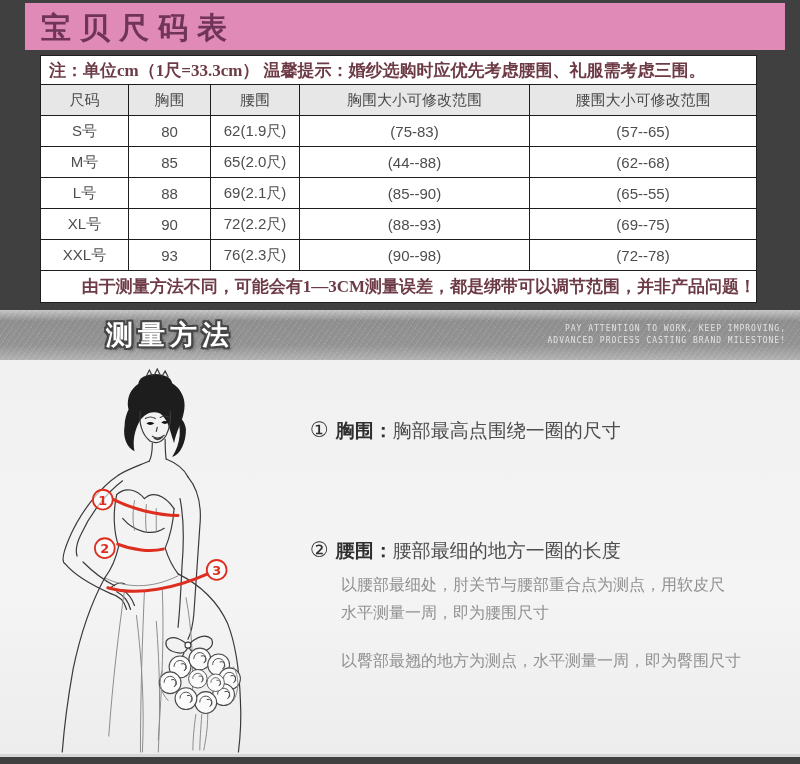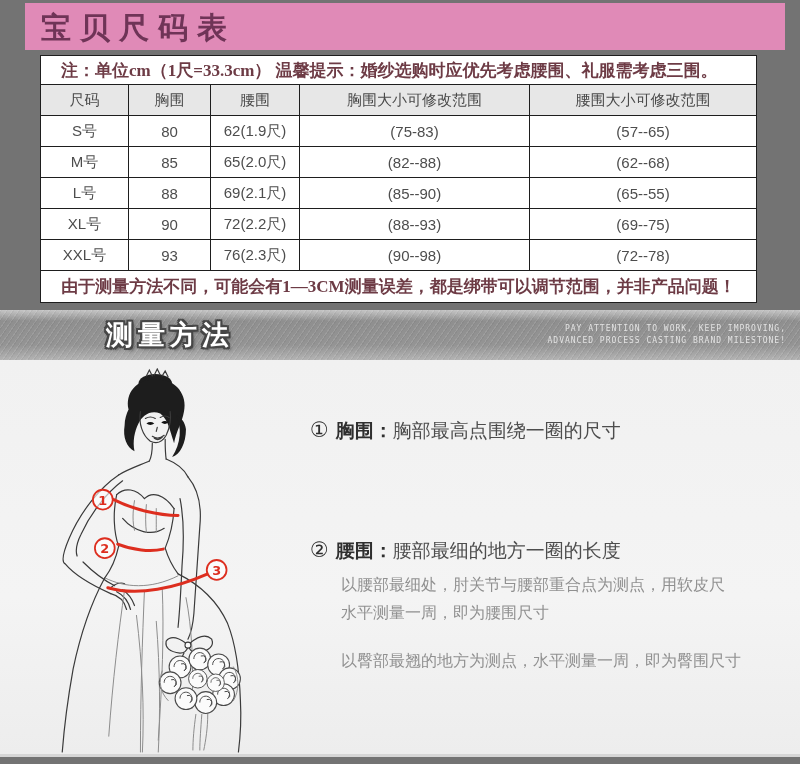--- a/index.html
+++ b/index.html
@@ -1,33 +1,33 @@
 <!DOCTYPE html>
 <html><head>
 <meta charset="utf-8">
 <style>
   html,body{margin:0;padding:0;background:#ffffff;}
-  .page{position:relative;width:800px;height:764px;background:#737373;overflow:hidden;
+  .page{position:relative;width:800px;height:764px;background:#404040;overflow:hidden;
         font-family:"Liberation Sans","DejaVu Sans",sans-serif;}
 
   
   .banner{position:absolute;left:25px;top:3px;width:760px;height:47px;background:#e08ab7;}
   .banner-title{position:absolute;left:16px;top:0;line-height:49px;
         font-family:"DejaVu Serif","Liberation Serif",serif;
         font-size:30px;color:#6f3457;letter-spacing:9px;font-weight:600;}
 
   
   .size-table{position:absolute;left:40px;top:55px;border-collapse:collapse;table-layout:fixed;
         width:716px;background:#ffffff;}
   .size-table td{border:1px solid #1e1e1e;text-align:center;vertical-align:middle;
         font-size:15px;color:#4d4d4d;padding:0;height:30px;}
   .size-table td.note-row{font-family:"Liberation Serif","DejaVu Serif",serif;
         color:#6d3b45;font-weight:bold;font-size:17px;height:28px;}
-  .size-table td.note-top{text-align:left;padding-left:20px;margin-top:28px;}
-  .size-table td.note-bottom{text-align:center;font-size:17px;height:31px;}
+  .size-table td.note-top{text-align:left;padding-left:8px;margin-top:28px;}
+  .size-table td.note-bottom{text-align:right;font-size:17px;height:31px;}
   .size-table td.hdr{background:#e7e7e7;color:#4a4a4a;font-family:Liberation Serif, serif;}
 
   
   .measure-bar{position:absolute;left:0;top:310px;width:800px;height:50px;
         background-image:
           repeating-linear-gradient(125deg, rgba(255,255,255,0.10) 0 1px, rgba(0,0,0,0.04) 1px 2px, rgba(0,0,0,0) 2px 5px),
           linear-gradient(180deg,#c6c6c6 0%,#8f8f8f 22%,#949494 70%,#b3b3b3 100%);}
   .measure-bar-title{position:absolute;left:70px;top:0;line-height:50px;font-size:27px;
         font-weight:bold;color:#ffffff;letter-spacing:5px;
         text-shadow:2px 0 0 #474747,-2px 0 0 #474747,0 2px 0 #474747,0 -2px 0 #474747,
@@ -91,21 +91,21 @@
         <td>S号</td>
         <td>80</td>
         <td>62(1.9尺)</td>
         <td>(75-83)</td>
         <td>(57--65)</td>
       </tr>
       <tr>
         <td>M号</td>
         <td>85</td>
         <td>65(2.0尺)</td>
-        <td>(82--88)</td>
+        <td>(44--88)</td>
         <td>(62--68)</td>
       </tr>
       <tr>
         <td>L号</td>
         <td>88</td>
         <td>69(2.1尺)</td>
         <td>(85--90)</td>
         <td>(65--55)</td>
       </tr>
       <tr>

